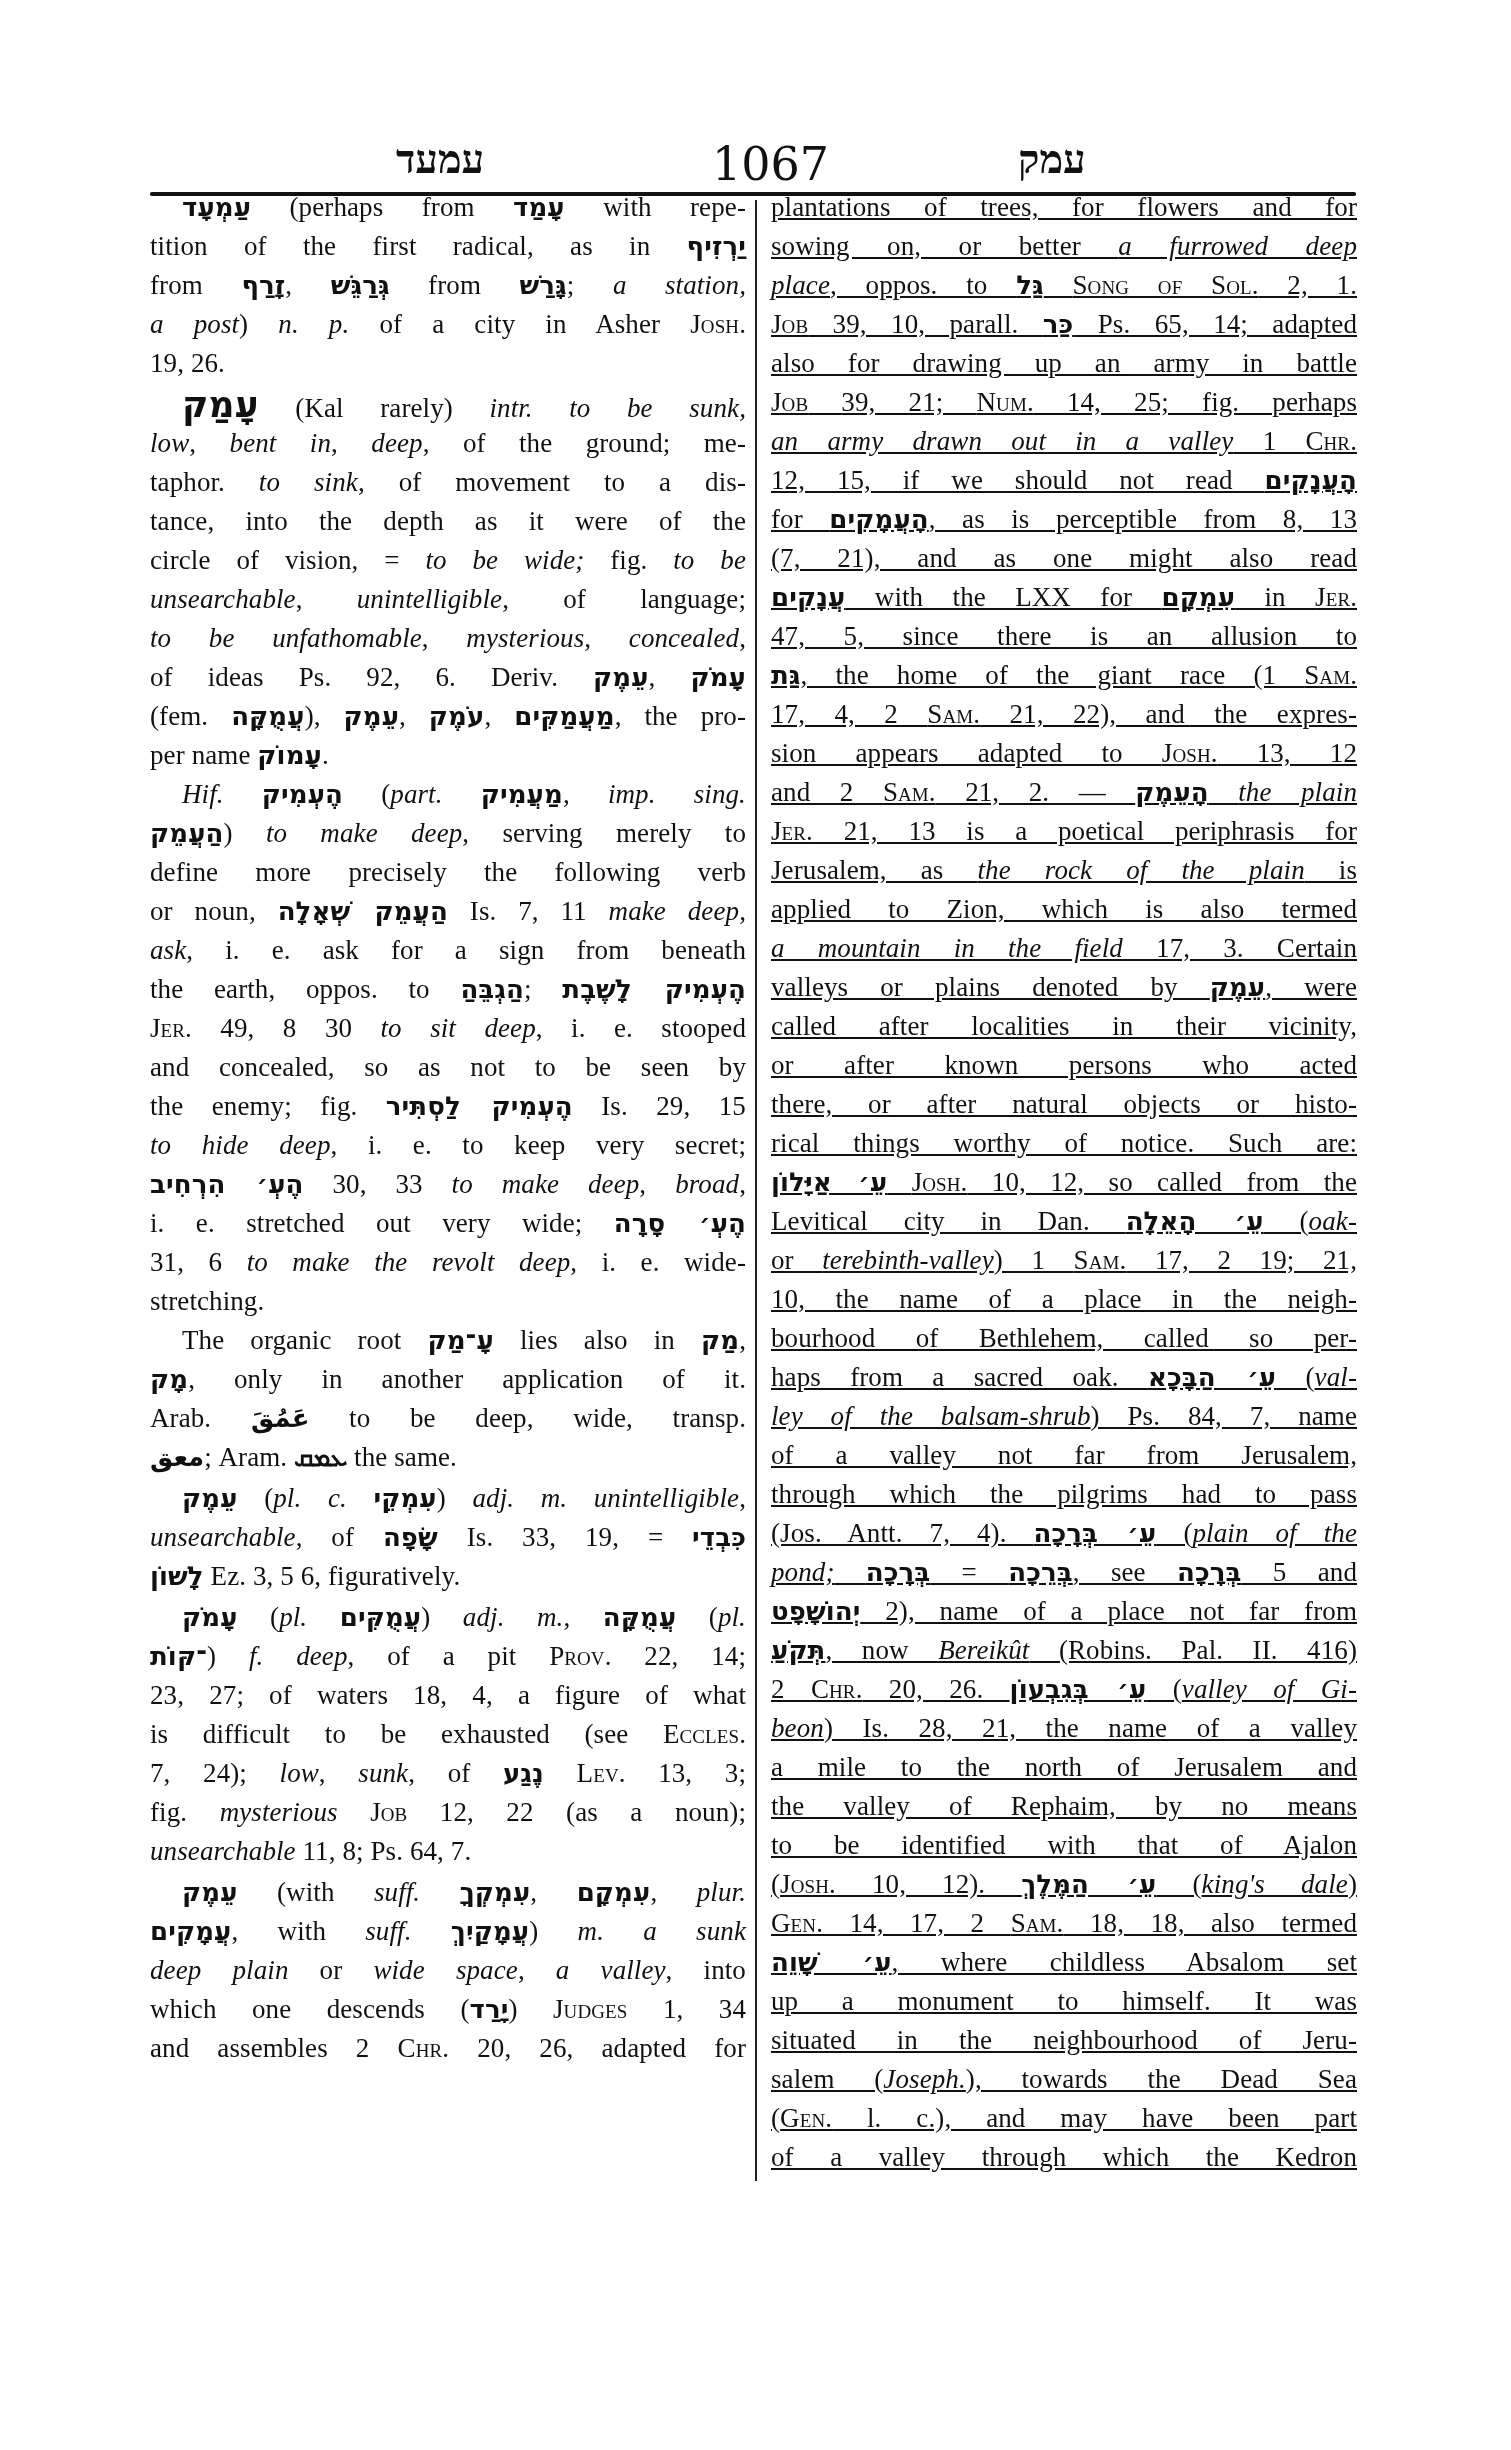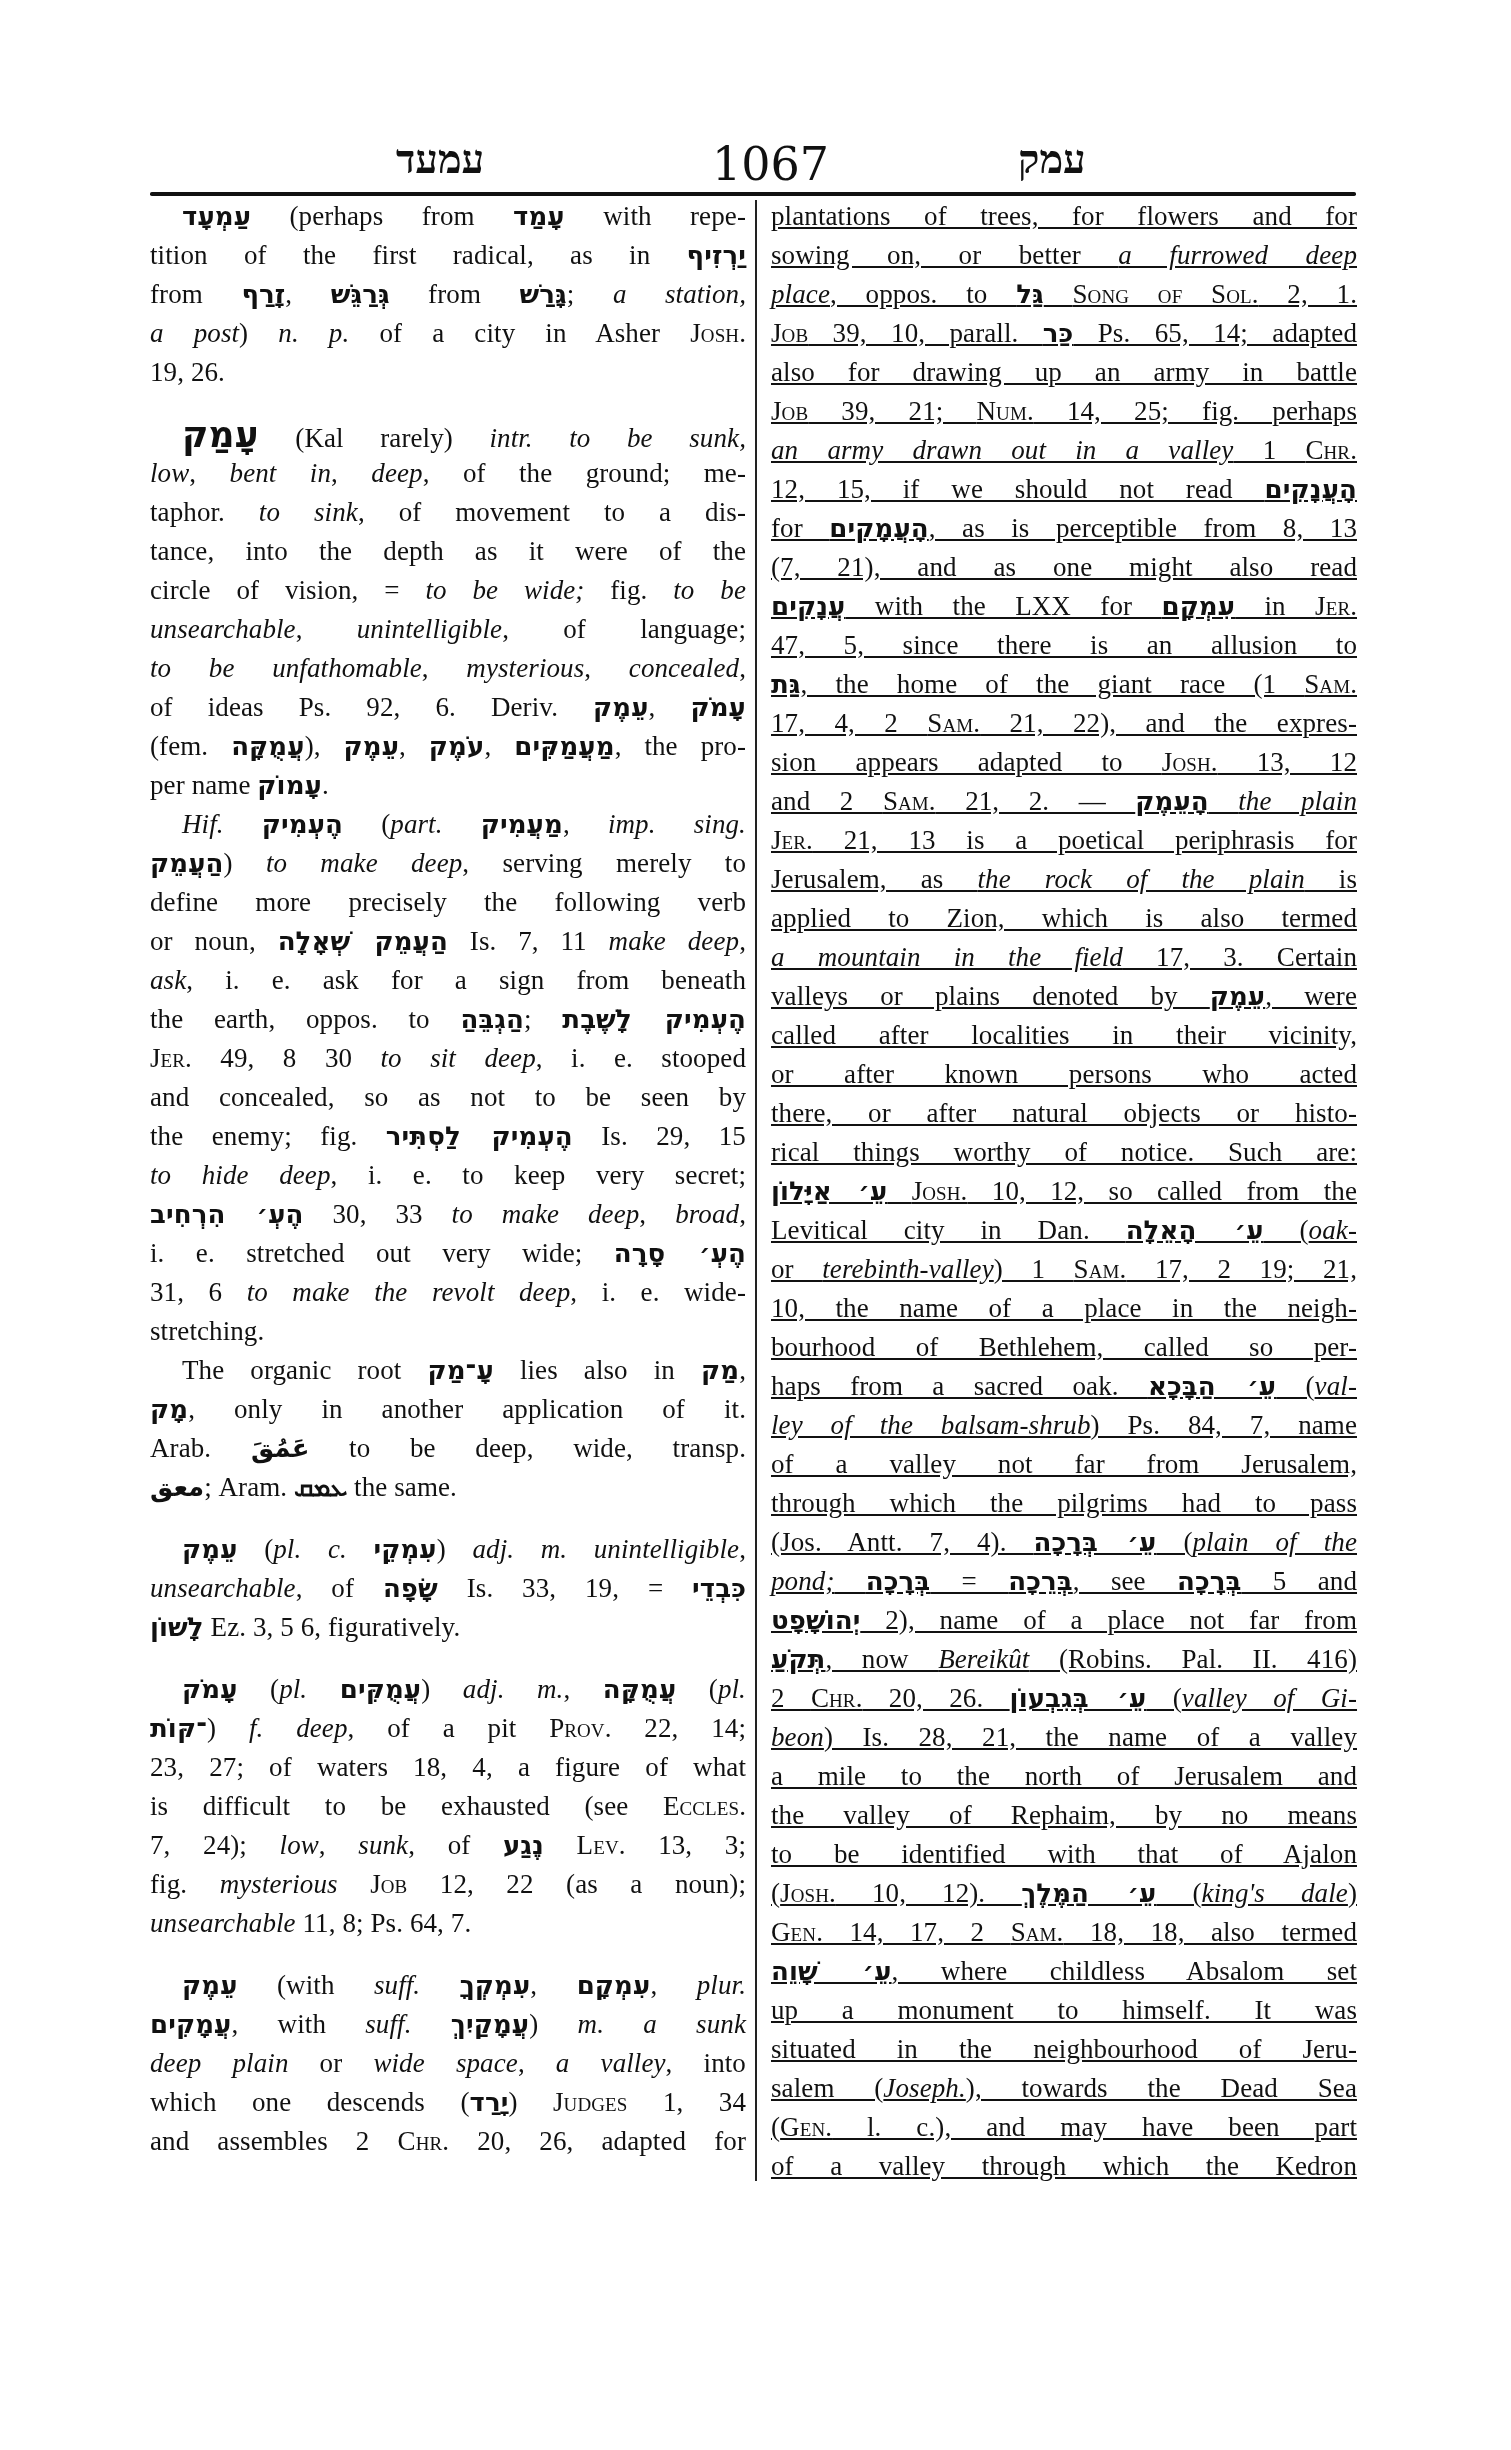--- a/index.html
+++ b/index.html
@@ -5,28 +5,28 @@
   html, body { margin: 0; padding: 0; background: #ffffff; }
   body { width: 1512px; height: 2450px; position: relative; overflow: hidden;
          font-family: "DejaVu Serif", "Liberation Serif", serif; color: #111; }
   .hdr { position: absolute; top: 135px; font-family: "DejaVu Serif", serif; color: #111; }
   .hdr-heb { font-size: 40px; font-weight: bold; direction: rtl; }
   .hdr-num { font-size: 46px; left: 712px; top: 137px; }
   #hdr-left { left: 396px; }
   #hdr-right { left: 1018px; }
   .rule { position: absolute; left: 150px; top: 192px; width: 1206px; height: 3.6px; background: #111; border-radius: 1.8px; }
   .divider { position: absolute; left: 755px; top: 200px; width: 1.8px; height: 1981px; background: #222; }
-  .col { position: absolute; top: 197px; }
+  .col { position: absolute; top: 188px; }
   #col-left { left: 150px; width: 596px; }
   #col-right { left: 771px; width: 586px; text-decoration: underline; }
   .line { height: 39px; line-height: 39px; font-size: 27px; white-space: nowrap;
           text-align: justify; text-align-last: justify; font-family: "Liberation Serif", "DejaVu Serif", serif; letter-spacing: 0.1px; }
   .line.last { text-align-last: left; }
   .line.indent { padding-left: 32px; }
-  .line.gap { margin-top: 23px; }
+  .line.gap { margin-top: 2px; }
   .he { font-family: "DejaVu Sans", sans-serif; font-size: 26px; font-weight: bold; unicode-bidi: isolate; direction: rtl; }
   .he-big { font-size: 36px; }
   i, .it { font-style: italic; }
   .sc { font-variant: small-caps; }
 </style>
 </head>
 <body>
 
 <div>
   <div class="hdr hdr-heb" id="hdr-left">עמעד</div>

